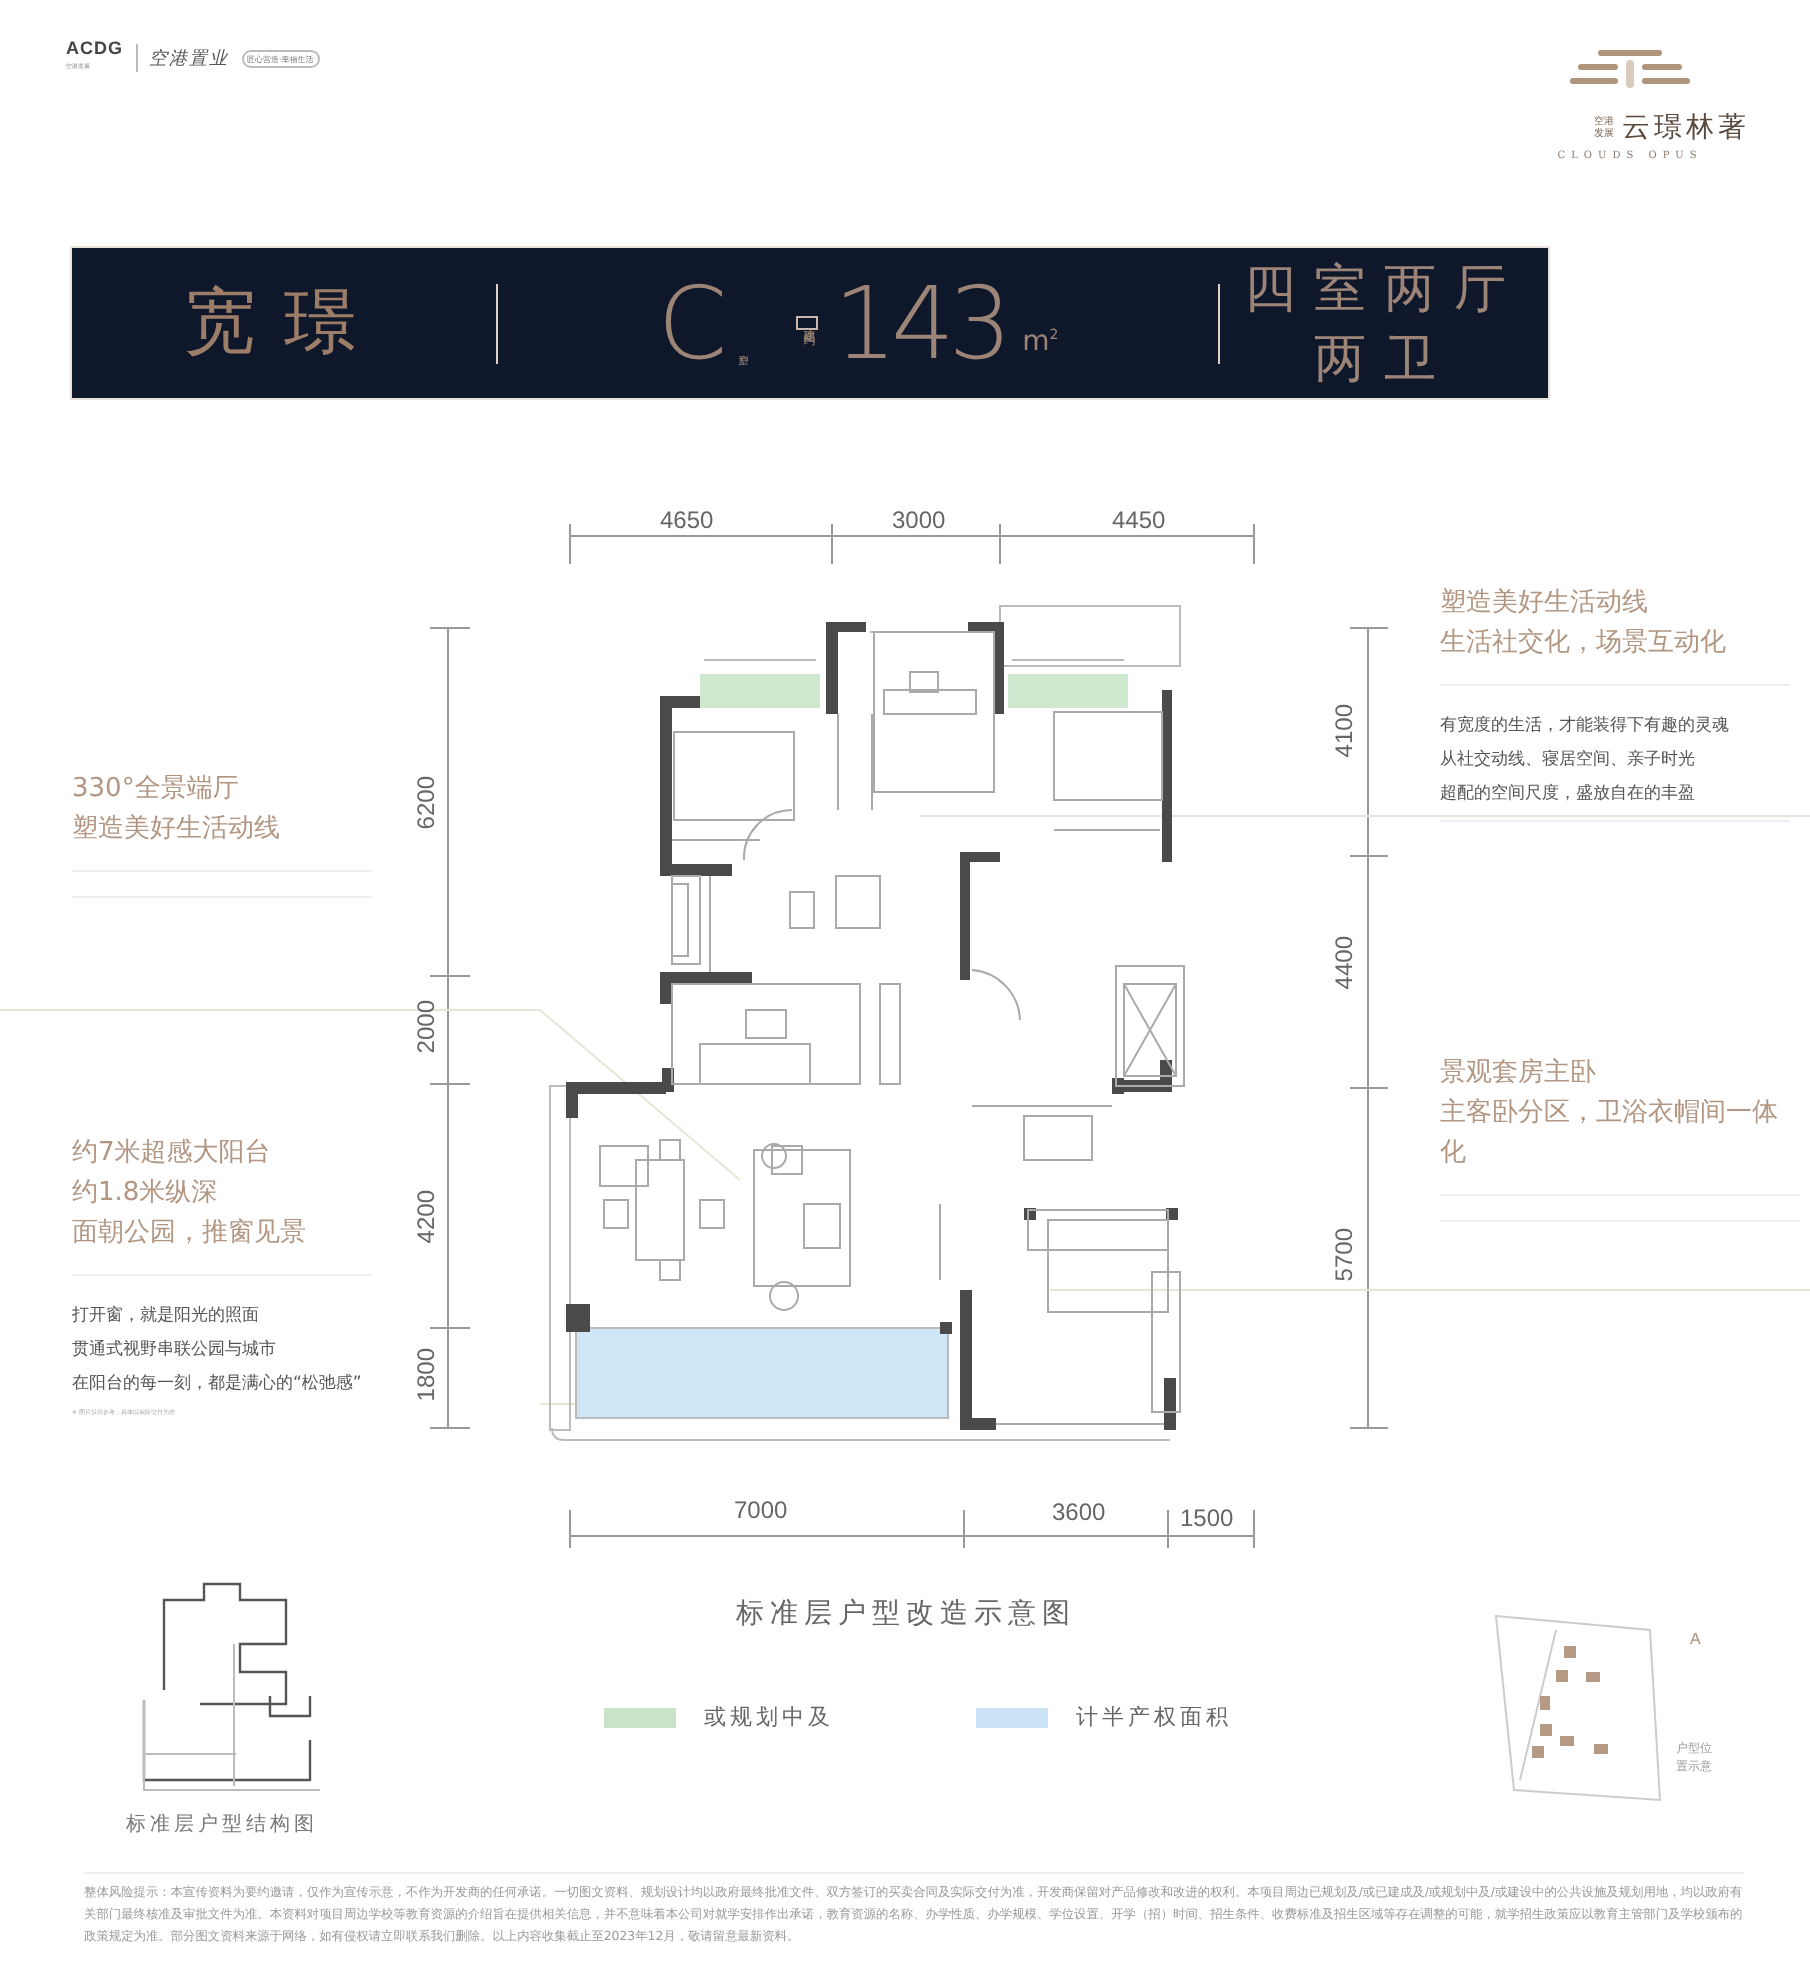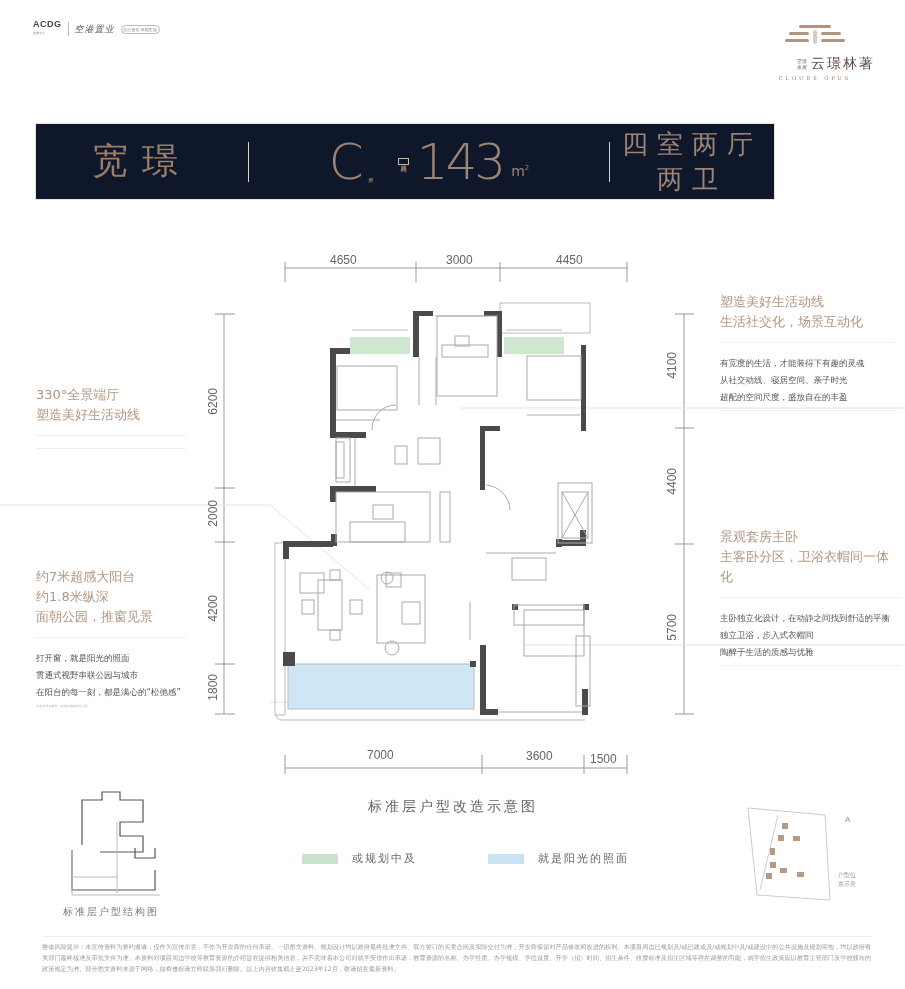--- a/index.html
+++ b/index.html
@@ -135,25 +135,20 @@
   </div>
   <div class="copy-rule" style="margin-top:4px;"></div>
 </div>
 
 <div class="abs" style="left:720px;top:527px;width:180px;">
   <div class="copy-h">
     <div>景观套房主卧</div>
     <div>主客卧分区，卫浴衣帽间一体化</div>
   </div>
   <div class="copy-rule"></div>
-  <div class="copy-p">
-    <div>主卧独立化设计，在动静之间找到舒适的平衡</div>
-    <div>独立卫浴，步入式衣帽间</div>
-    <div>陶醉于生活的质感与优雅</div>
-  </div>
   <div class="copy-rule" style="margin-top:4px;"></div>
 </div>
 
 <svg class="abs" style="left:0;top:0;" width="905" height="989">
   <g stroke="#999" stroke-width="1" fill="none">
 
     <line x1="285" y1="268" x2="627" y2="268"></line>
     <line x1="285" y1="262" x2="285" y2="282"></line>
       <line x1="416" y1="262" x2="416" y2="282"></line>
     <line x1="500" y1="262" x2="500" y2="282"></line>
@@ -314,21 +309,21 @@
 <div class="abs dim dimv" style="left:665px;top:468px;">4400</div>
 <div class="abs dim dimv" style="left:665px;top:614px;">5700</div>
 
 <div class="abs caption" style="left:368px;top:798px;">标准层户型改造示意图</div>
 <div class="abs legend-item" style="left:302px;top:851px;">
   <span class="swatch" style="background:#c8e4cb;"></span>
   <span>或规划中及</span>
 </div>
 <div class="abs legend-item" style="left:488px;top:851px;">
   <span class="swatch" style="background:#c9e3f5;"></span>
-  <span>就是阳光的照面</span>
+  <span>计半产权面积</span>
 </div>
 
 <div class="abs" style="left:63px;top:905px;font-size:10px;color:#777;letter-spacing:2px;">标准层户型结构图</div>
 <div class="abs" style="left:838px;top:870px;font-size:6px;line-height:9px;color:#999;">
   <div>户型位</div>
   <div>置示意</div>
 </div>
 
 <div class="abs" style="left:42px;top:936px;width:830px;height:1px;background:#eee;"></div>
 <div class="abs disclaimer">整体风险提示：本宣传资料为要约邀请，仅作为宣传示意，不作为开发商的任何承诺。一切图文资料、规划设计均以政府最终批准文件、双方签订的买卖合同及实际交付为准，开发商保留对产品修改和改进的权利。本项目周边已规划及/或已建成及/或规划中及/或建设中的公共设施及规划用地，均以政府有关部门最终核准及审批文件为准。本资料对项目周边学校等教育资源的介绍旨在提供相关信息，并不意味着本公司对就学安排作出承诺，教育资源的名称、办学性质、办学规模、学位设置、开学（招）时间、招生条件、收费标准及招生区域等存在调整的可能，就学招生政策应以教育主管部门及学校颁布的政策规定为准。部分图文资料来源于网络，如有侵权请立即联系我们删除。以上内容收集截止至2023年12月，敬请留意最新资料。</div>

